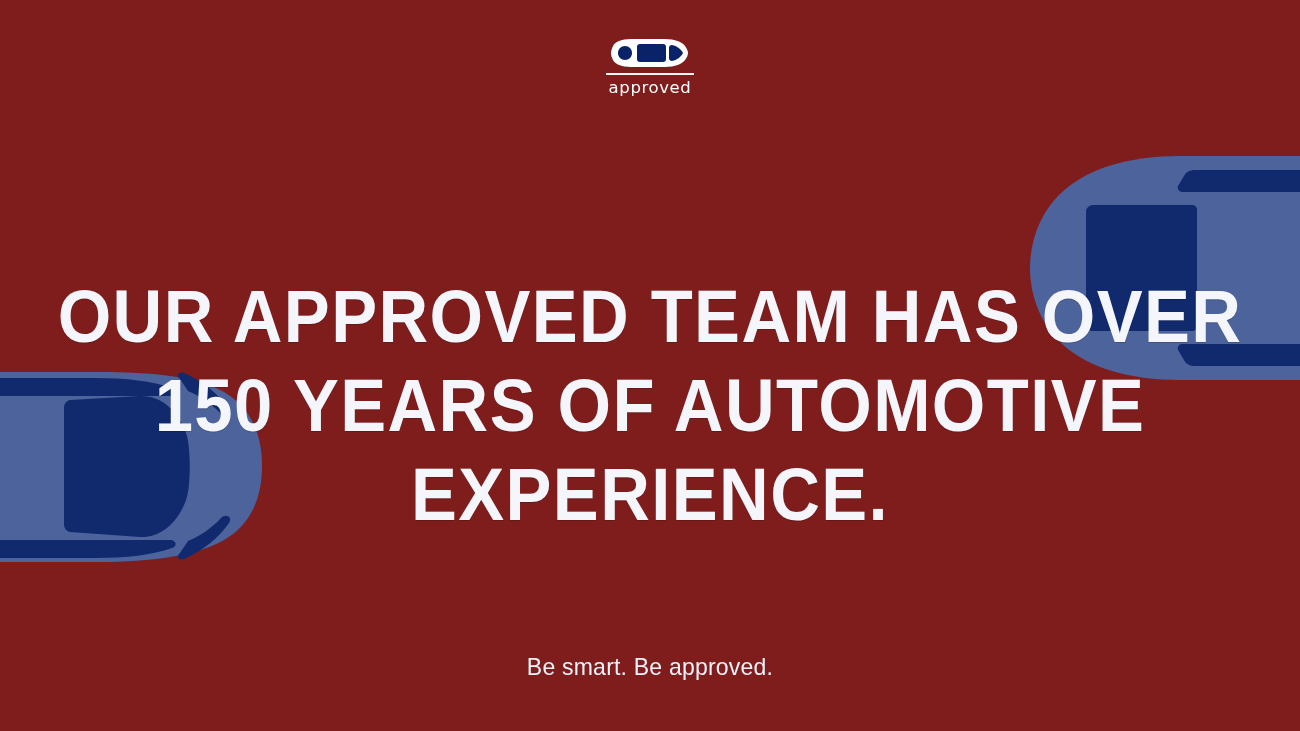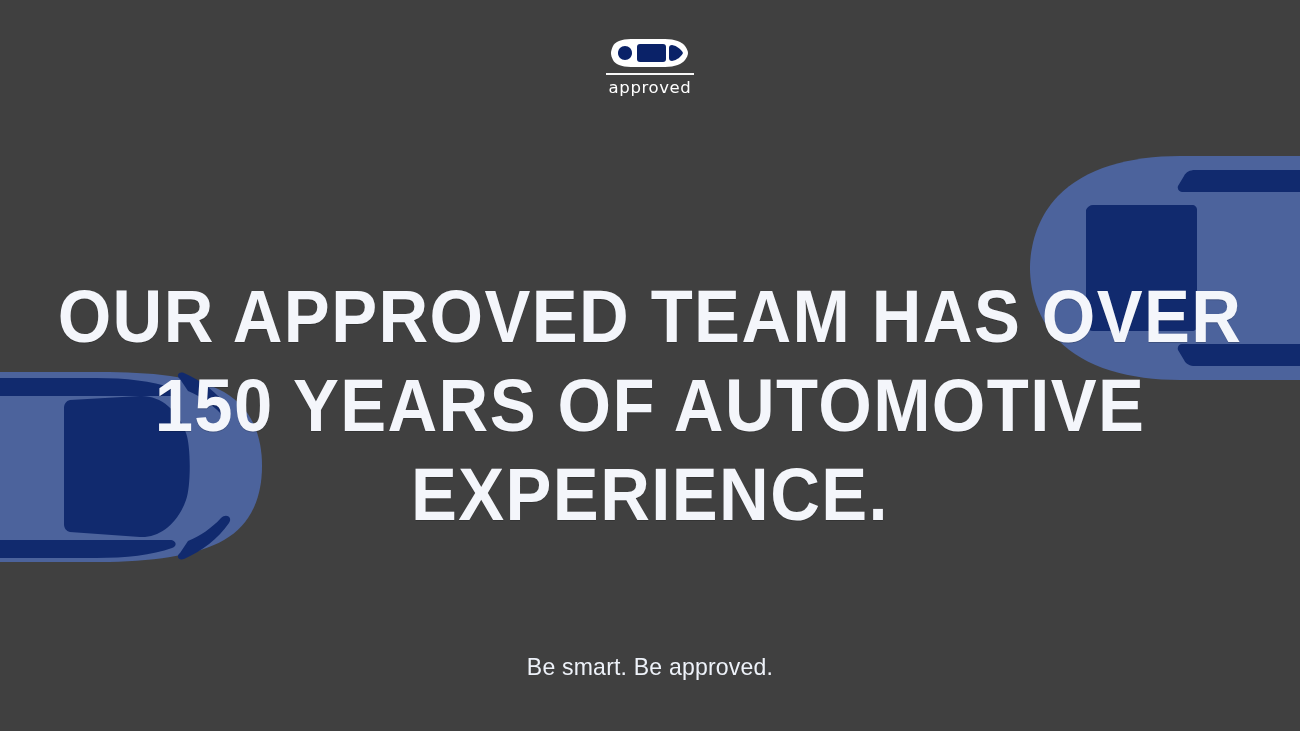--- a/index.html
+++ b/index.html
@@ -8,21 +8,21 @@
   html, body {
     width:1300px; height:731px;
     overflow:hidden;
     background:#0a2268;
     font-family:"DejaVu Sans", sans-serif;
   }
 
   #stage {
     position:relative;
     width:1300px; height:731px;
-    background:#404040;
+    background:#7f1d1d;
     overflow:hidden;
   }
 
   
   .bg-layer {
     position:absolute;
     inset:0;
     width:1300px; height:731px;
     pointer-events:none;
   }

